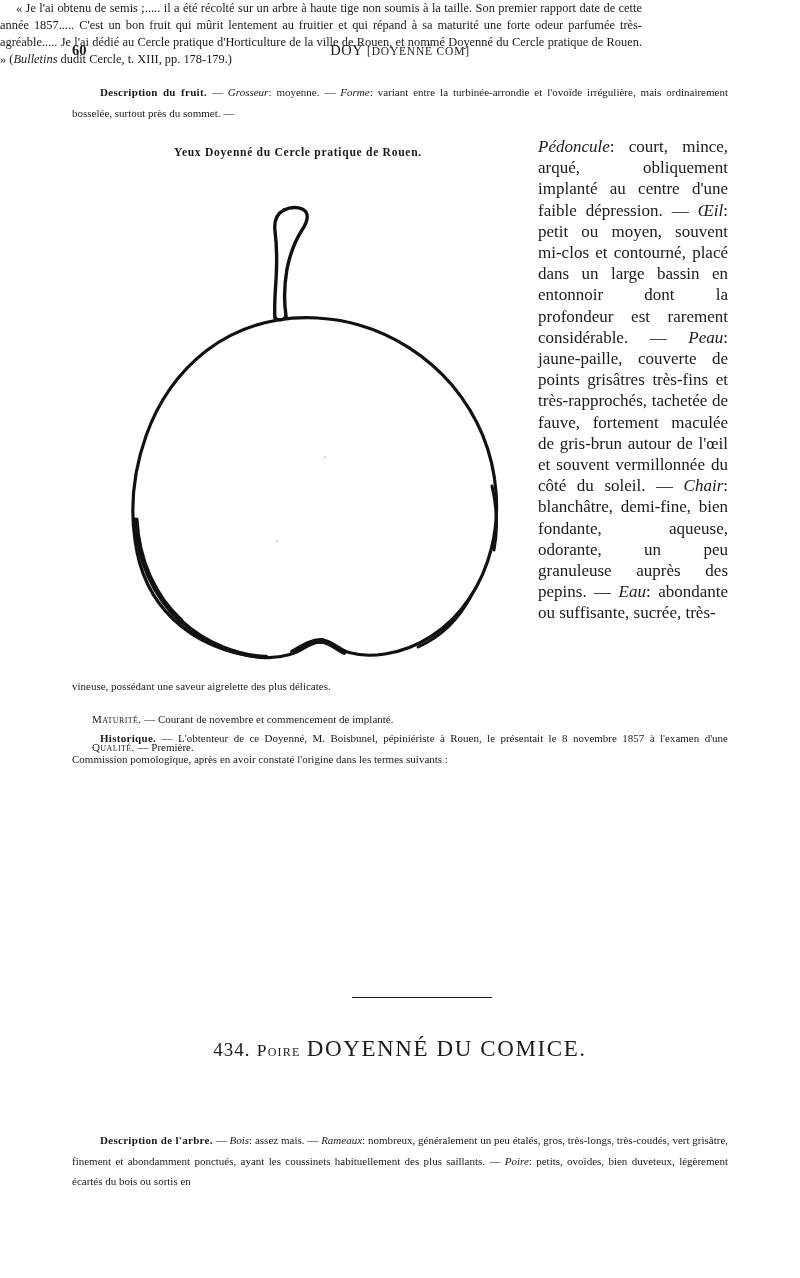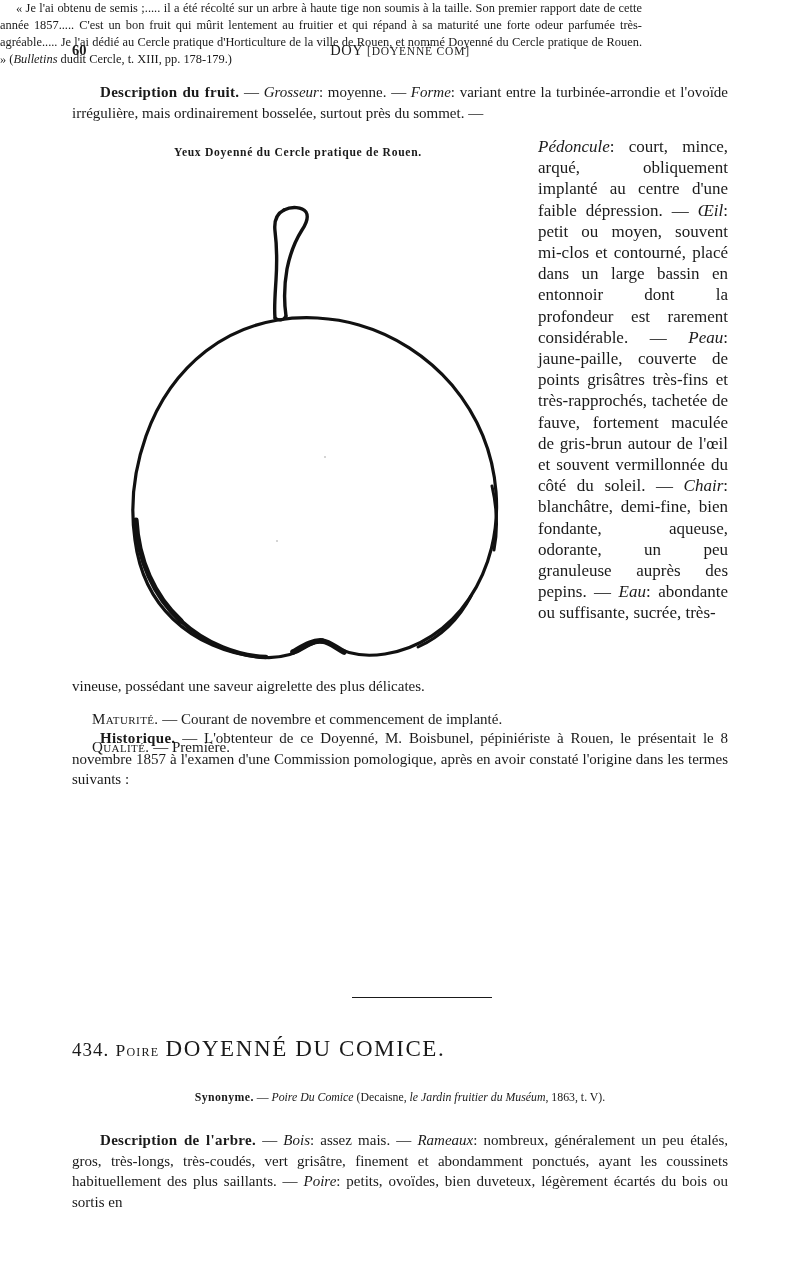--- a/index.html
+++ b/index.html
@@ -45,21 +45,21 @@
     letter-spacing: 0.6px;
   }
   .rh-title .small {
     font-size: 11.5px;
     letter-spacing: 0.8px;
   }
 
   
   .para {
     position: absolute;
-    font-size: 15px;
+    font-size: 11px;
     line-height: 20.5px;
     text-align: justify;
   }
   .lead {
     font-weight: bold;
     letter-spacing: 0.3px;
   }
   i, .it { font-style: italic; }
 
   
@@ -142,21 +142,21 @@
     height: 0;
     border-top: 1.6px solid #1a1a1a;
   }
 
   
   #sec-head {
     position: absolute;
     left: 72px;
     top: 1036px;
     width: 656px;
-    text-align: left;
+    text-align: center;
     font-size: 21px;
     letter-spacing: 1px;
   }
   #sec-head .num { font-size: 19px; }
   #sec-head .poire {
     font-variant: small-caps;
     font-size: 17.5px;
     letter-spacing: 1.2px;
   }
   #sec-head .name {
@@ -280,22 +280,19 @@
   </div>
 
   <div class="rule"></div>
 
   <div id="sec-head">
     <span class="num">434.</span>
     <span class="poire">Poire</span>
     <span class="name">DOYENNÉ DU COMICE.</span>
   </div>
 
-  <div id="p-synonyme">
-    <span class="lead">Synonyme.</span><span> — </span><i>Poire Du Comice</i><span> (Decaisne, </span><i>le Jardin fruitier du Muséum</i><span>, 1863, t. V).</span>
-  </div>
 
   <div class="para" id="p-arbre">
     <span class="lead">Description de l'arbre.</span>
     <span> — </span><i>Bois</i><span>: assez mais. — </span><i>Rameaux</i><span>: nombreux, généralement un peu étalés, gros, très-longs, très-coudés, vert grisâtre, finement et abondamment ponctués, ayant les coussinets habituellement des plus saillants. — </span><i>Poire</i><span>: petits, ovoïdes, bien duveteux, légèrement écartés du bois ou sortis en</span>
   </div>
 
 </div>
 
 </body></html>

